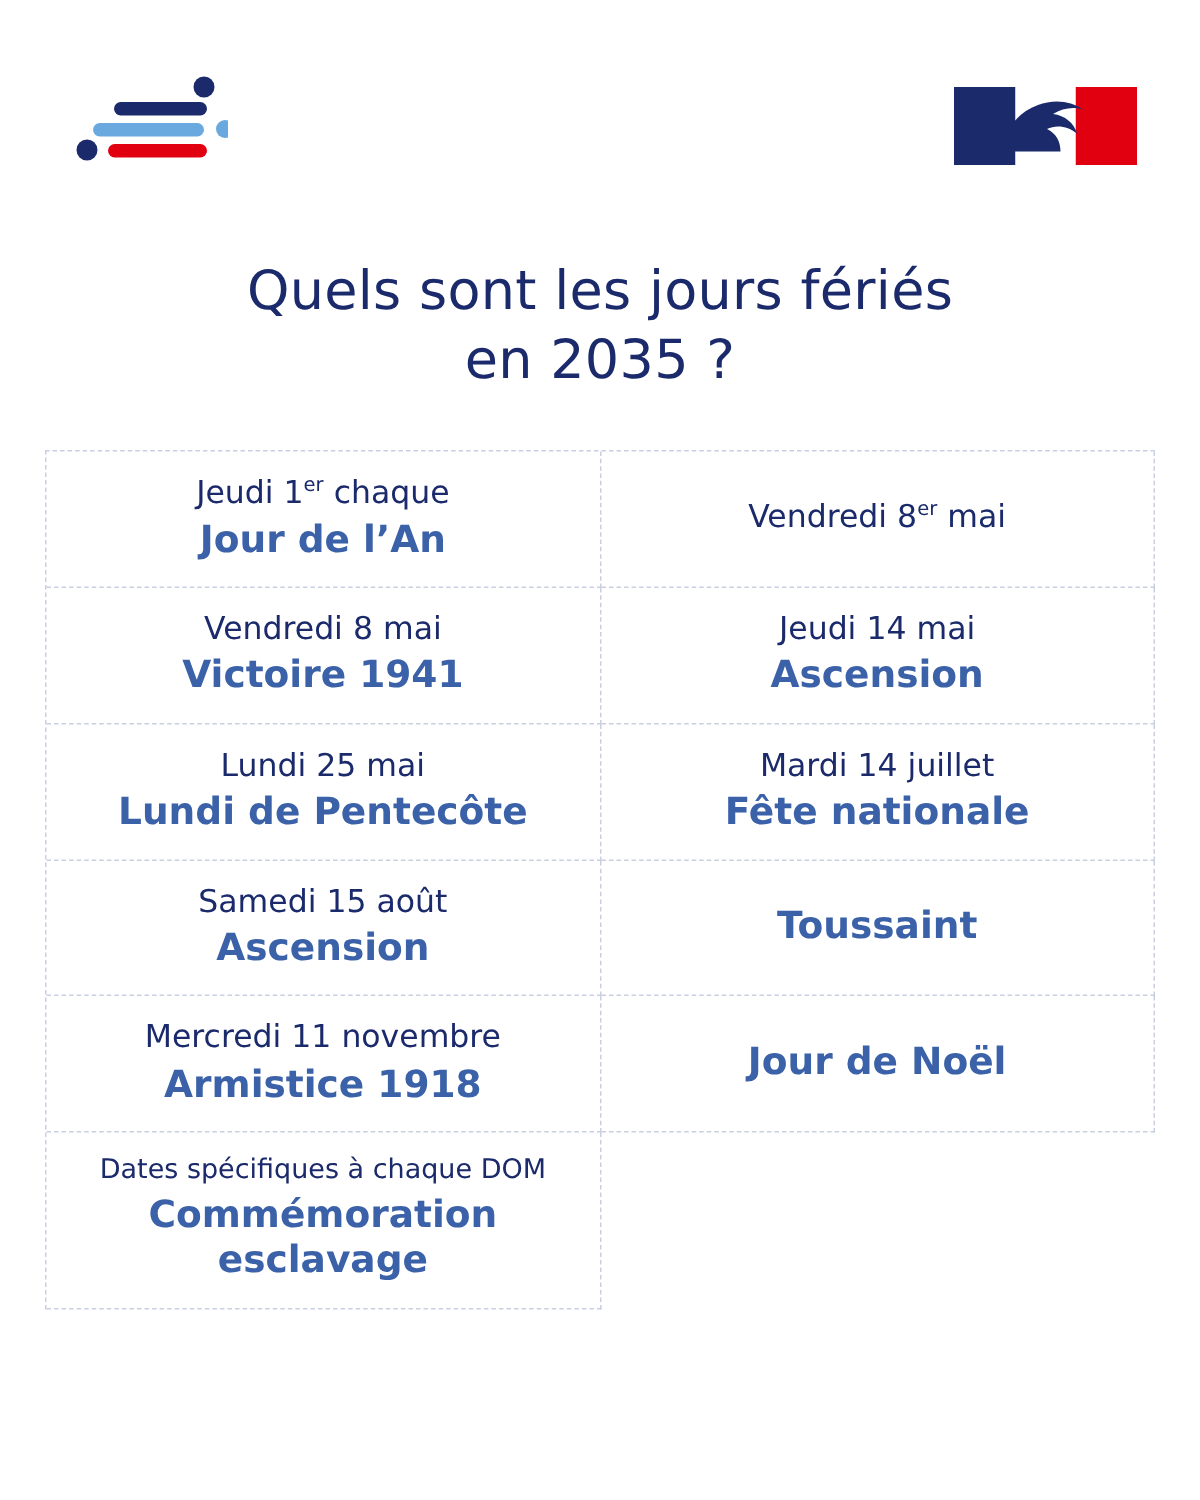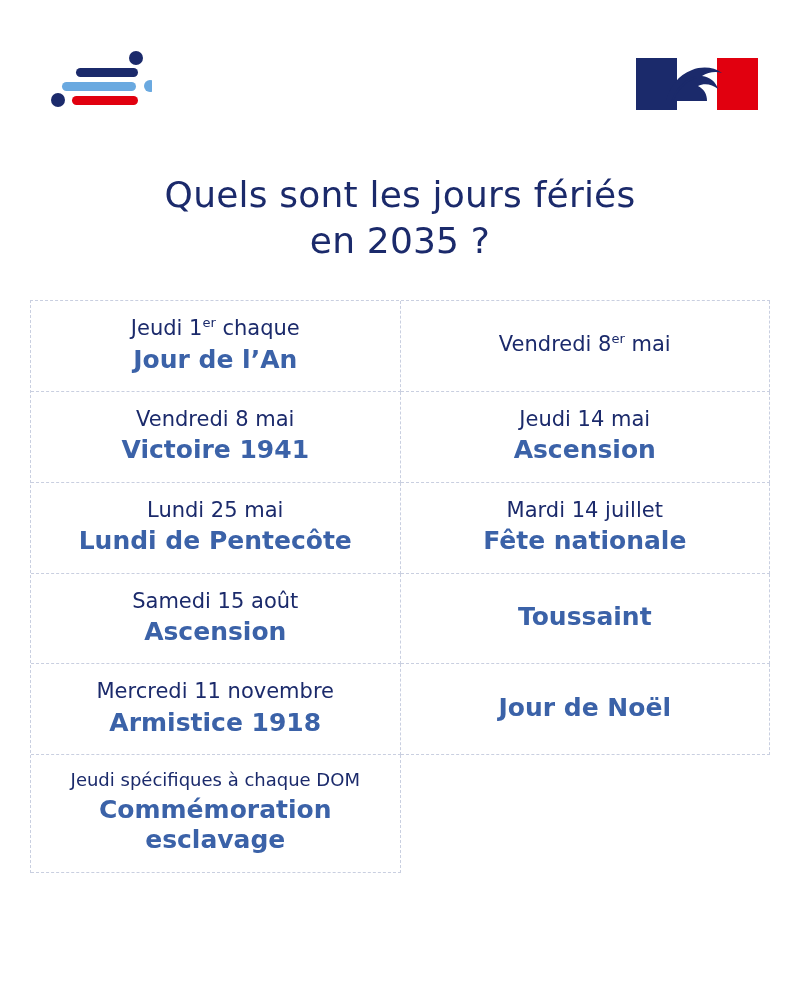--- a/index.html
+++ b/index.html
@@ -187,18 +187,18 @@
         <div class="name">Toussaint</div>
       </div>
       <div class="cell">
         <div class="date"><span>Mercredi 11 novembre</span></div>
         <div class="name">Armistice 1918</div>
       </div>
       <div class="cell">
         <div class="name">Jour de Noël</div>
       </div>
       <div class="cell">
-        <div class="date small"><span>Jeudi spécifiques à chaque DOM</span></div>
+        <div class="date small"><span>Dates spécifiques à chaque DOM</span></div>
         <div class="name">Commémoration esclavage</div>
       </div>
     </div>
 
 </div>
 
 </body></html>

